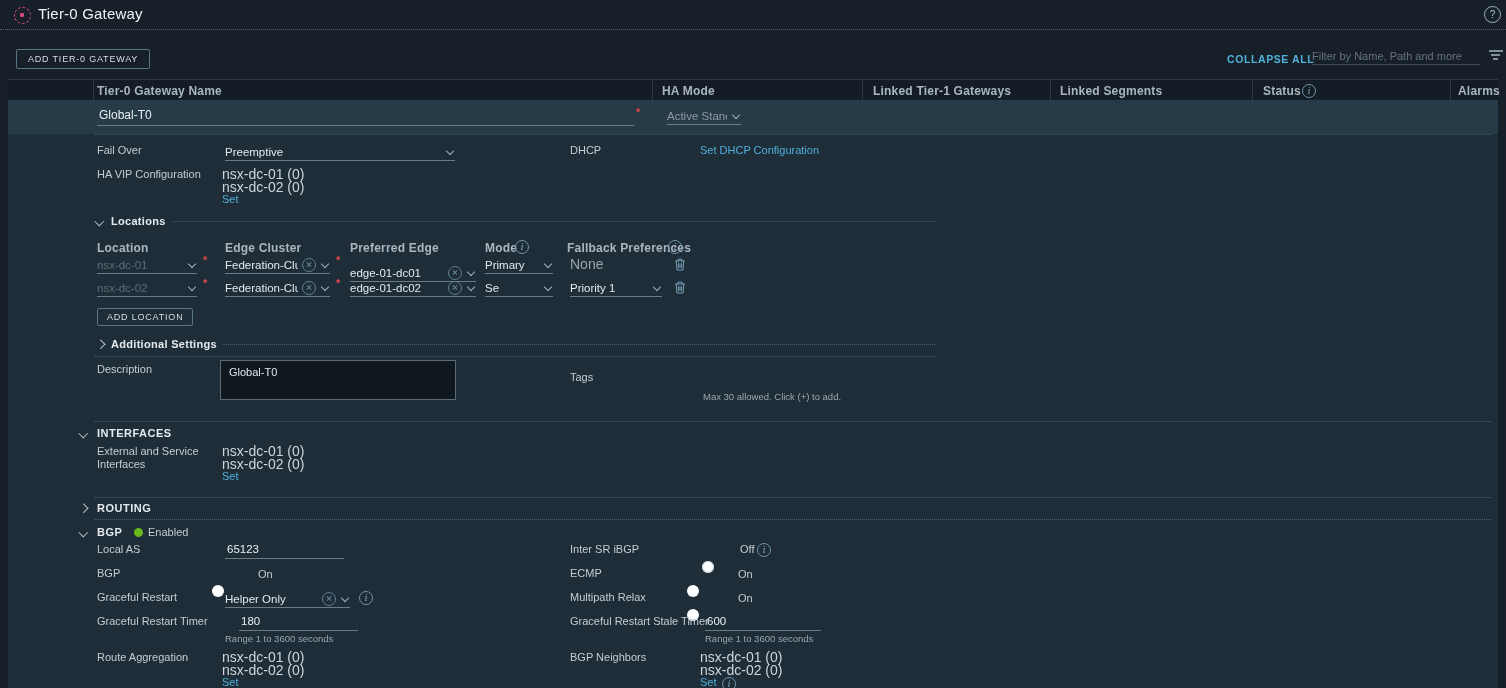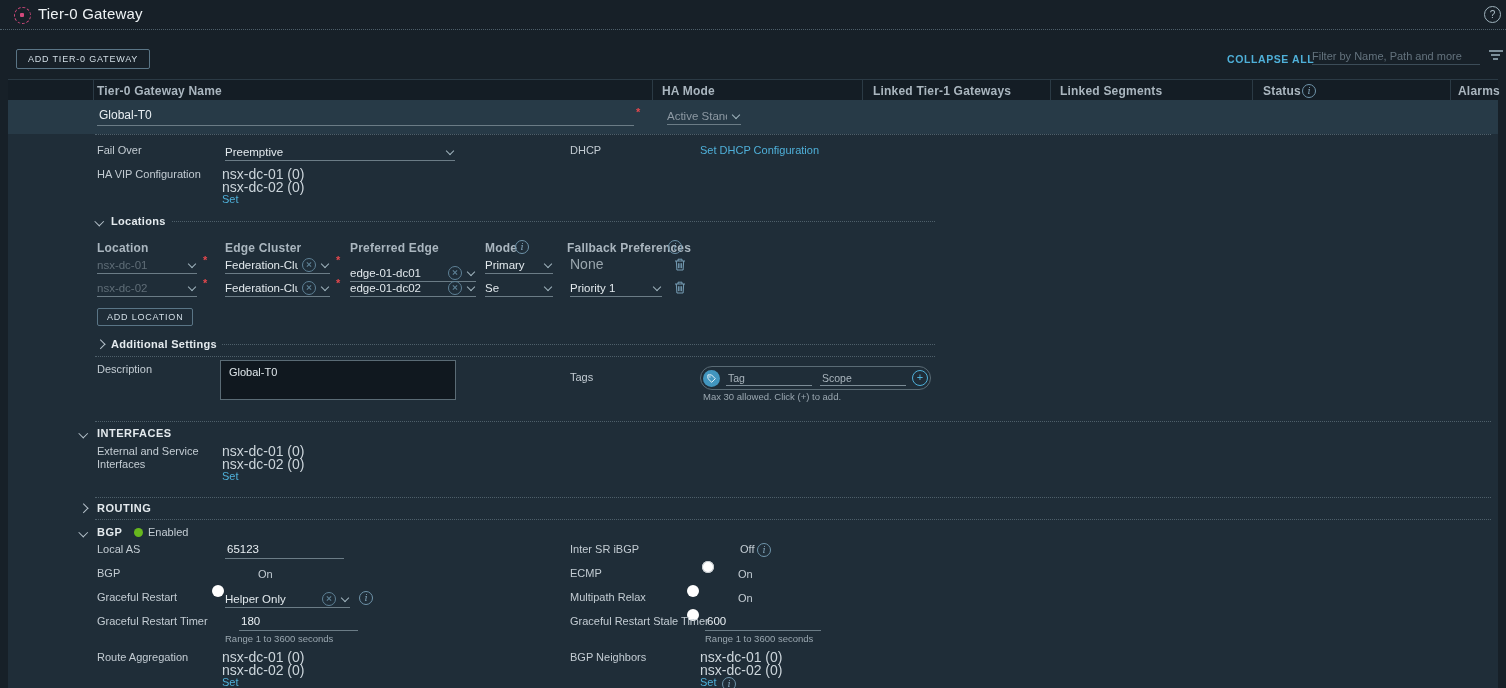--- a/index.html
+++ b/index.html
@@ -227,31 +227,20 @@
   <span class="abs sec-chev right" style="left:97px;top:341px;"></span>
   <span class="abs sectitle" style="left:111px;top:338px;">Additional Settings</span>
   <div class="abs dotted" style="left:222px;top:344px;width:713px;"></div>
   <div class="abs dotted" style="left:95px;top:356px;width:840px;"></div>
 
   
   <span class="abs lbl" style="left:97px;top:363px;">Description</span>
   <textarea class="abs textarea" style="left: 220px; top: 360px; width: 218px; height: 28px;">Global-T0</textarea>
 
   <span class="abs lbl" style="left:570px;top:371px;">Tags</span>
-  <div class="abs tagpill" style="left:700px;top:366px;width:222px;">
-    <span class="tagicon">
-      <svg width="9" height="9" viewBox="0 0 10 10">
-          <path d="M1 1h4l4.2 4.2-4 4L1 5z" fill="none" stroke="#eaf4f9" stroke-width="1.1"></path>
-          <circle cx="3.2" cy="3.2" r="0.8" fill="#eaf4f9"></circle>
-        </svg>
-    </span>
-    <input class="tinput" style="width: 82px; margin-left: 6px;" placeholder="Tag">
-    <input class="tinput" style="width: 82px; margin-left: 8px;" placeholder="Scope">
-    <span class="plus" style="margin-left:6px;"></span>
-  </div>
   <span class="abs hint" style="left:703px;top:391px;">Max 30 allowed. Click (+) to add.</span>
 
   
   <div class="abs dotted" style="left:95px;top:421px;width:1396px;"></div>
   <span class="abs sec-chev down" style="left:80px;top:430px;"></span>
   <span class="abs sectitle caps" style="left:97px;top:427px;">INTERFACES</span>
   <span class="abs lbl" style="left:97px;top:445px;">External and Service</span>
   <span class="abs lbl" style="left:97px;top:458px;">Interfaces</span>
   <span class="abs val" style="left:222px;top:445px;">nsx-dc-01 (0)</span>
   <span class="abs val" style="left:222px;top:458px;">nsx-dc-02 (0)</span>

